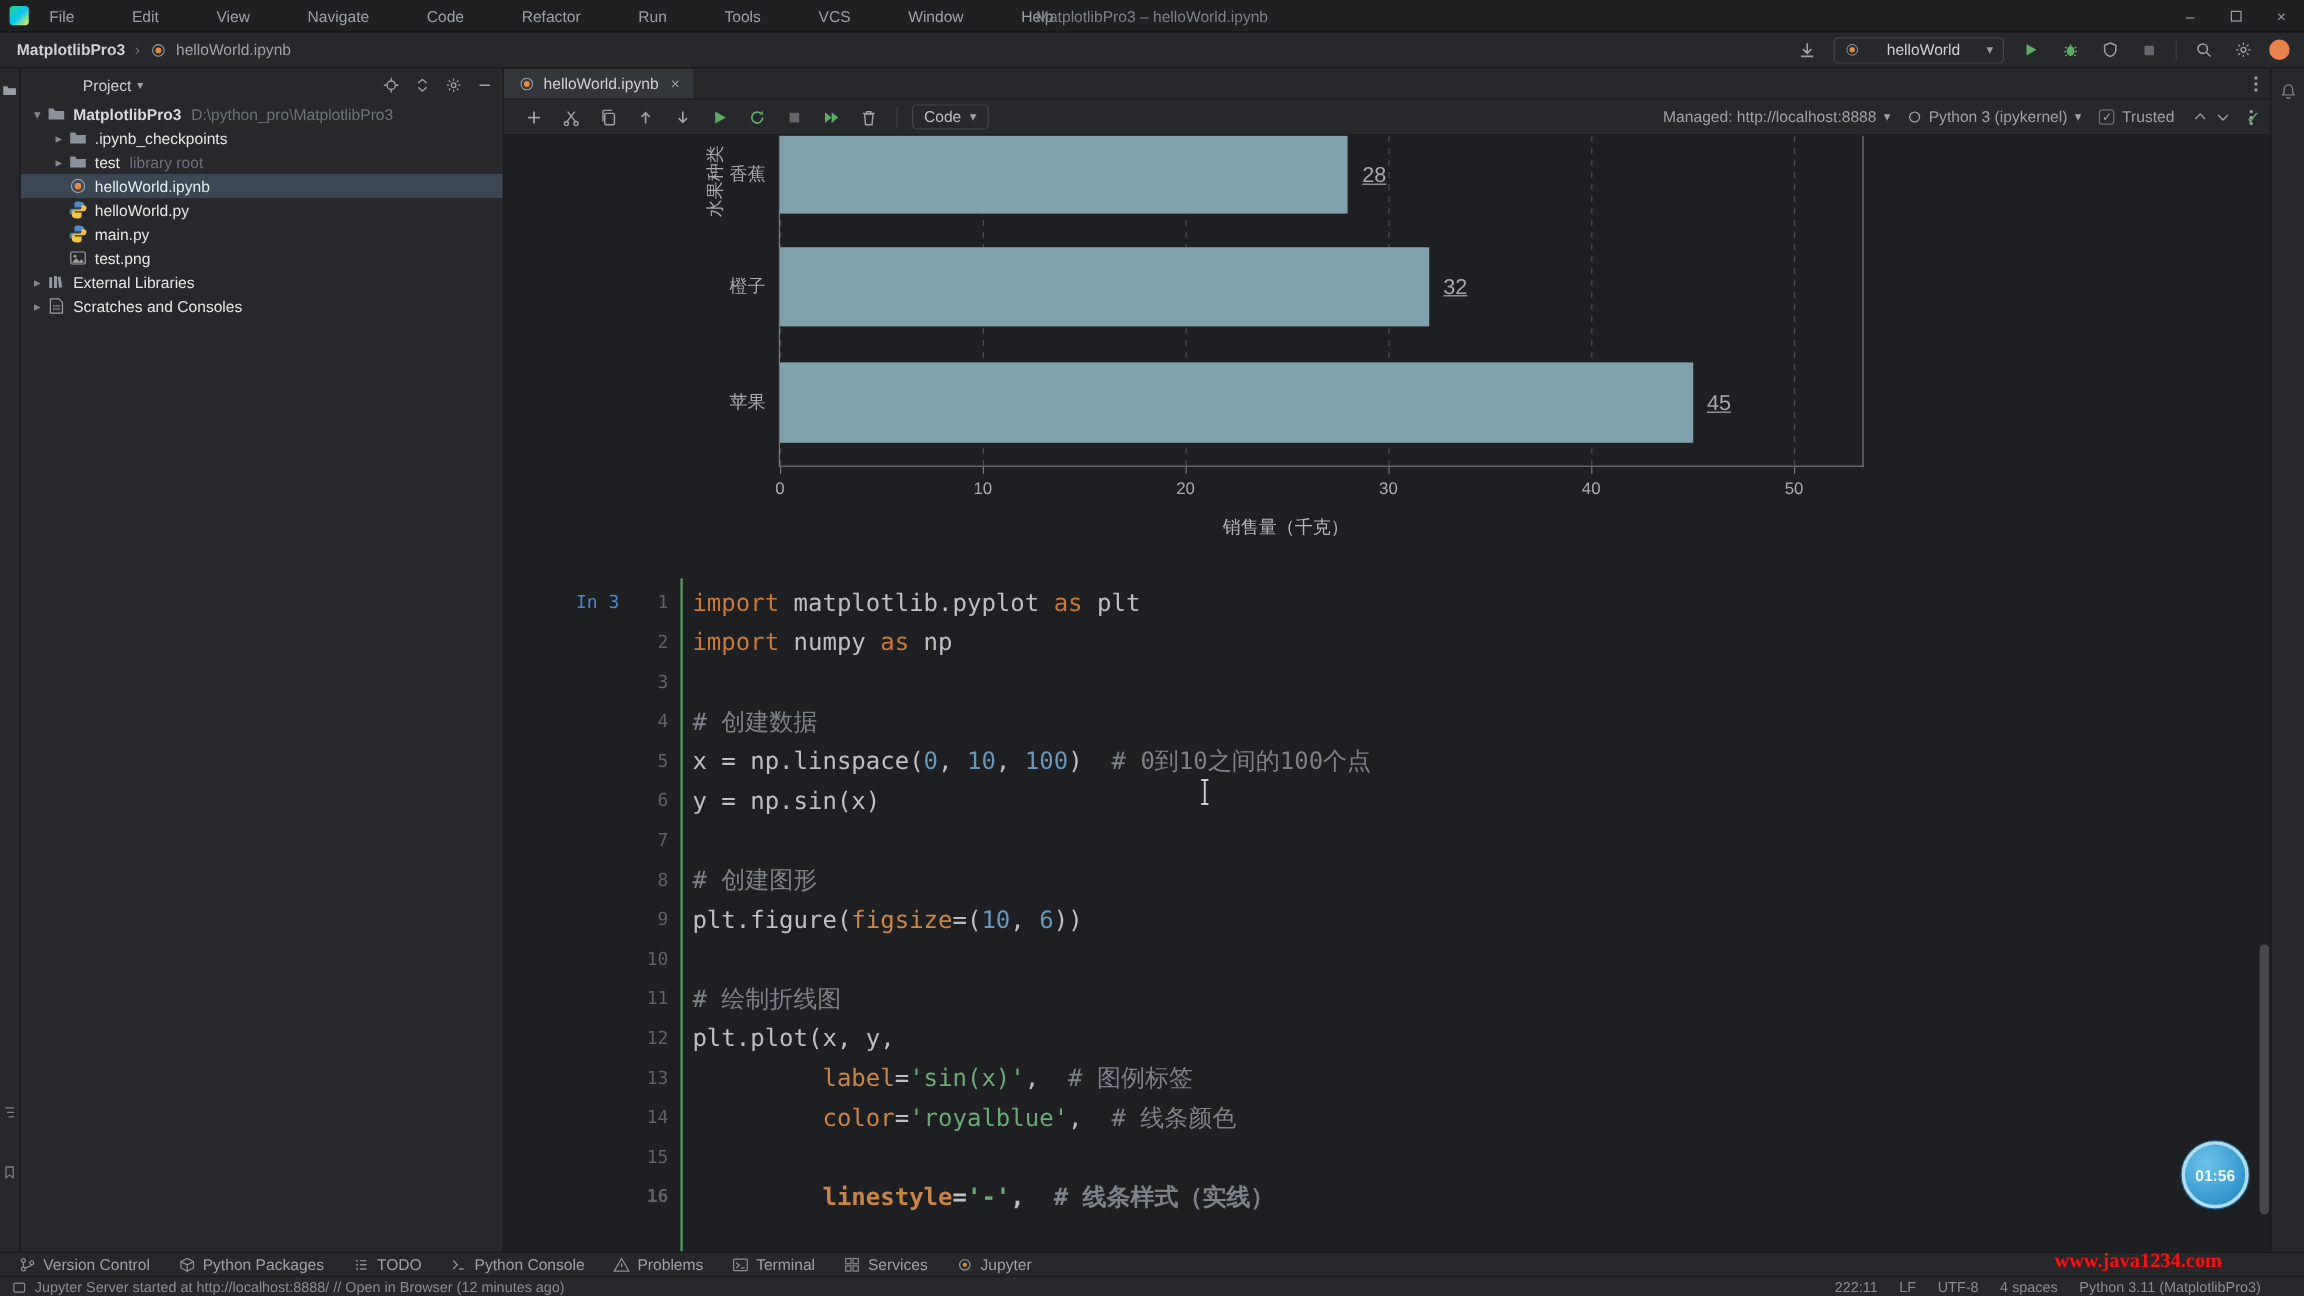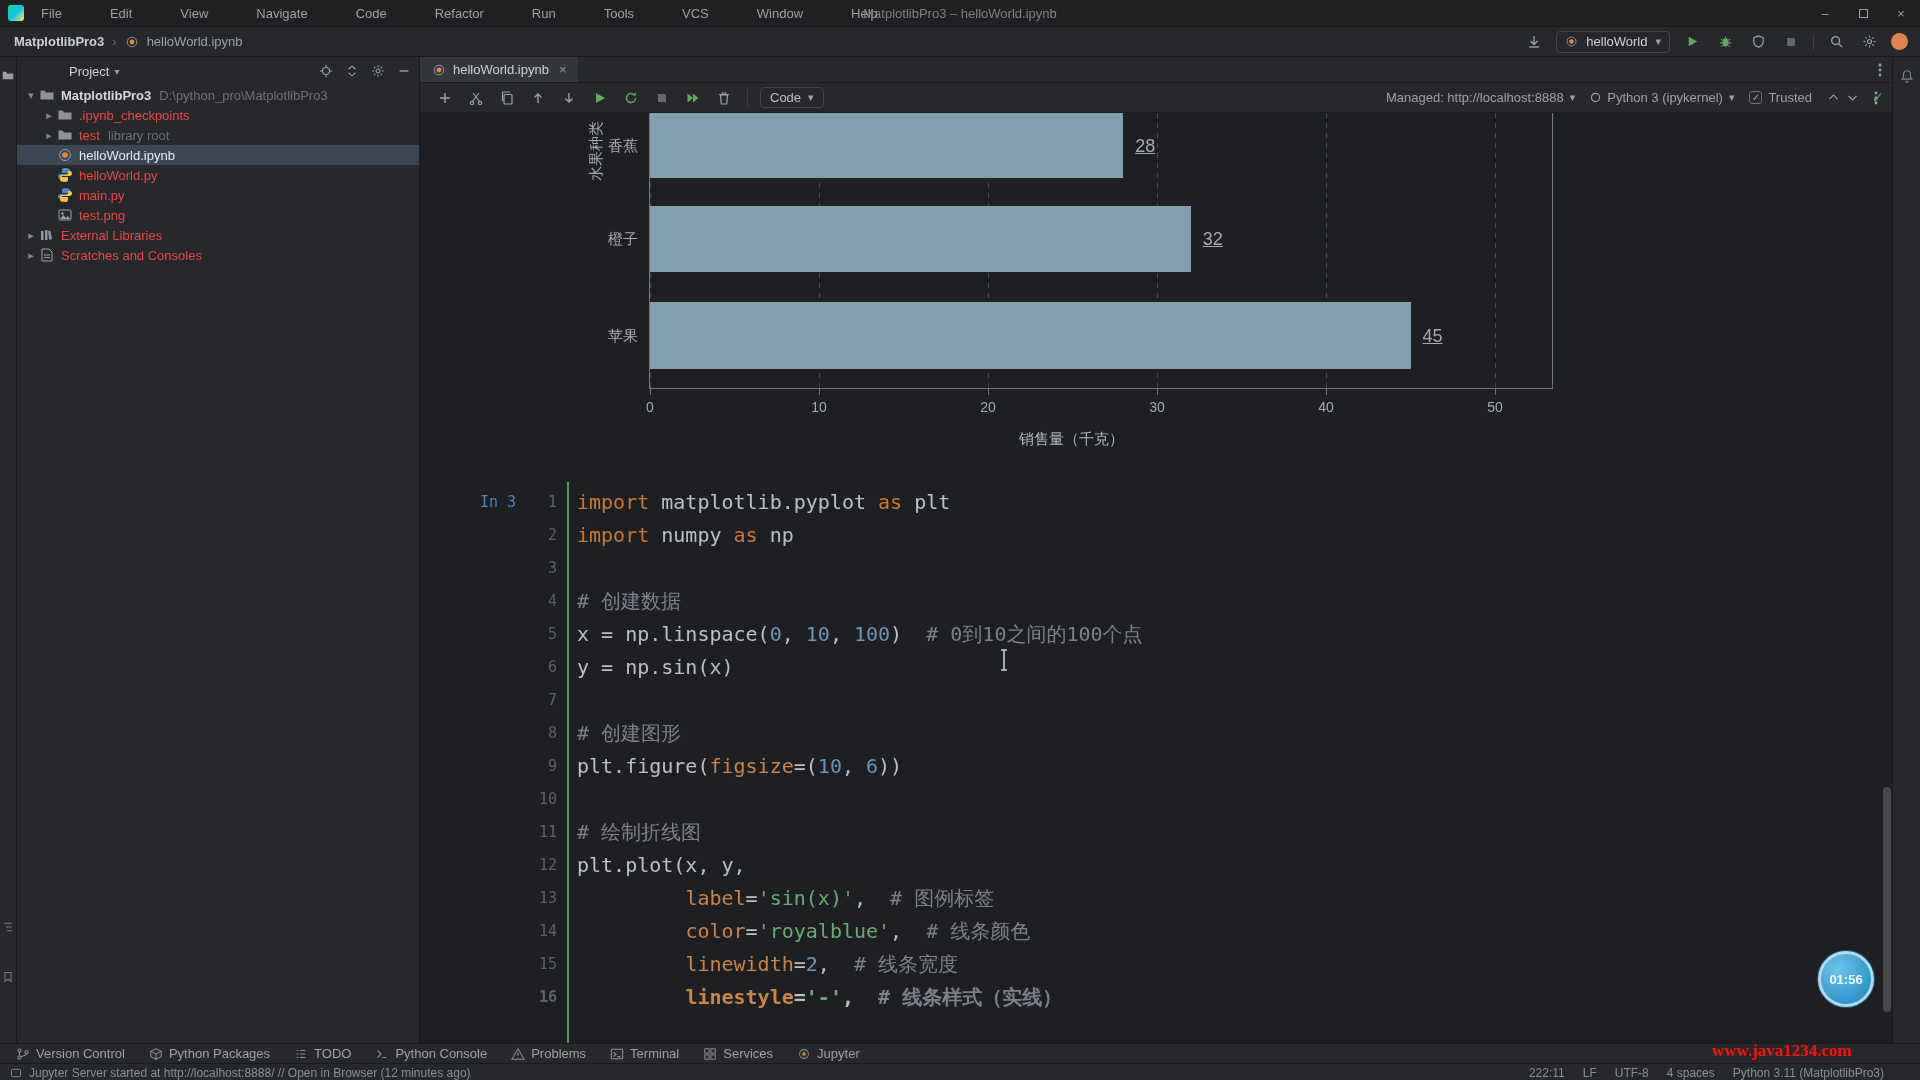--- a/index.html
+++ b/index.html
@@ -25,21 +25,21 @@
 
   
   .toolbar { position:absolute; left:0; top:27px; width:1920px; height:30px;
     background:#26282b; border-bottom:1px solid #191b1d; display:flex; align-items:center; z-index:9;}
   .tb-left { display:flex; align-items:center; gap:8px; padding-left:14px; }
   .proj-name { font-weight:bold; color:#ced0d6; }
   .crumb-sep { color:#70757d; }
   .crumb-file { color:#9da1a8; }
   .tb-right { margin-left:auto; display:flex; align-items:center; gap:11px; padding-right:12px; }
   .tb-btn { width:22px; height:22px; display:flex; align-items:center; justify-content:center; border-radius:3px; }
-  .runcfg { display:flex; align-items:center; gap:8px; border:1px solid #43454a; border-radius:4px;
+  .runcfg { display:flex; align-items:center; gap:22px; border:1px solid #43454a; border-radius:4px;
     height:22px; padding:0 8px; color:#ced0d6; }
   .dd { color:#9da1a8; font-size:11px; }
   .avatar { width:17px; height:17px; border-radius:50%; background:#e8824b; }
   .tb-sep { width:1px; height:16px; background:#3c3e42; }
 
   
   .left-strip { position:absolute; left:0; top:57px; width:17px; height:986px;
     background:#26282b; border-right:1px solid #191b1d; z-index:6;}
   .right-strip { position:absolute; left:1892px; top:57px; width:28px; height:986px;
     background:#26282b; border-left:1px solid #191b1d; z-index:6;}
@@ -52,21 +52,21 @@
   .ph-title { color:#ced0d6; }
   .ph-dd { margin-left:5px; font-size:10px; color:#9da1a8; }
   .ph-icons { margin-left:auto; display:flex; gap:12px; align-items:center; }
   .ph-icons svg { width:14px; height:14px; }
   .tree { position:absolute; top:28px; left:0; right:0; }
   .tree-row { height:20px; display:flex; align-items:center; white-space:nowrap; }
   .tree-row.selected { background:#3b4754; }
   .tree-arrow { width:16px; text-align:center; color:#848991; font-size:11px; flex:none;}
   .tree-icon { width:16px; height:16px; margin-right:6px; flex:none;}
   .tree-icon svg { width:16px; height:16px; }
-  .tree-label { color:#ef4444; }
+  .tree-label { color:#e5e5e5; }
   .tree-row.selected .tree-label { color:#e8eaed; }
   .tree-label.bold { font-weight:bold; color:#d6d8dd; }
   .tree-extra { color:#6e737b; margin-left:8px; }
 
   
   .editor { position:absolute; left:420px; top:57px; width:1472px; height:986px; background:#1e1f22; z-index:4;}
   .tab-bar { position:absolute; left:0; top:0; right:0; height:26px; background:#26282b;
     border-bottom:1px solid #191b1d; display:flex; align-items:stretch; }
   .tab { display:flex; align-items:center; gap:7px; padding:0 12px; background:#33363a; color:#ced0d6; }
   .tab svg { width:14px; height:14px; }
@@ -592,21 +592,20 @@
           <div class="code-row" style="top: 396px;">
             <span class="line-num">13</span>
             <span class="code-text"><span class="tk-pl">         </span><span class="tk-kwarg">label</span><span class="tk-pl">=</span><span class="tk-str">'sin(x)'</span><span class="tk-pl">,  </span><span class="tk-cm"># 图例标签</span></span>
           </div>
           <div class="code-row" style="top: 429px;">
             <span class="line-num">14</span>
             <span class="code-text"><span class="tk-pl">         </span><span class="tk-kwarg">color</span><span class="tk-pl">=</span><span class="tk-str">'royalblue'</span><span class="tk-pl">,  </span><span class="tk-cm"># 线条颜色</span></span>
           </div>
           <div class="code-row" style="top: 462px;">
             <span class="line-num">15</span>
-            <span class="code-text"><span class="tk-pl">         </span><span class="tk-kwarg">linewidth</span><span class="tk-pl">=</span><span class="tk-num">2</span><span class="tk-pl">,  </span><span class="tk-cm"># 线条宽度</span></span>
           </div>
           <div class="code-row" style="top: 495px; font-weight: bold;">
             <span class="line-num">16</span>
             <span class="code-text"><span class="tk-pl">         </span><span class="tk-kwarg">linestyle</span><span class="tk-pl">=</span><span class="tk-str">'-'</span><span class="tk-pl">,  </span><span class="tk-cm"># 线条样式（实线）</span></span>
           </div>
         </div>
     </div>
     <span class="ibeam">
         <svg width="12" height="22" viewBox="0 0 12 22">
           <path d="M3 1h6M6 1v20M3 21h6" stroke="#c9ccd0" stroke-width="1.6" fill="none"></path>

